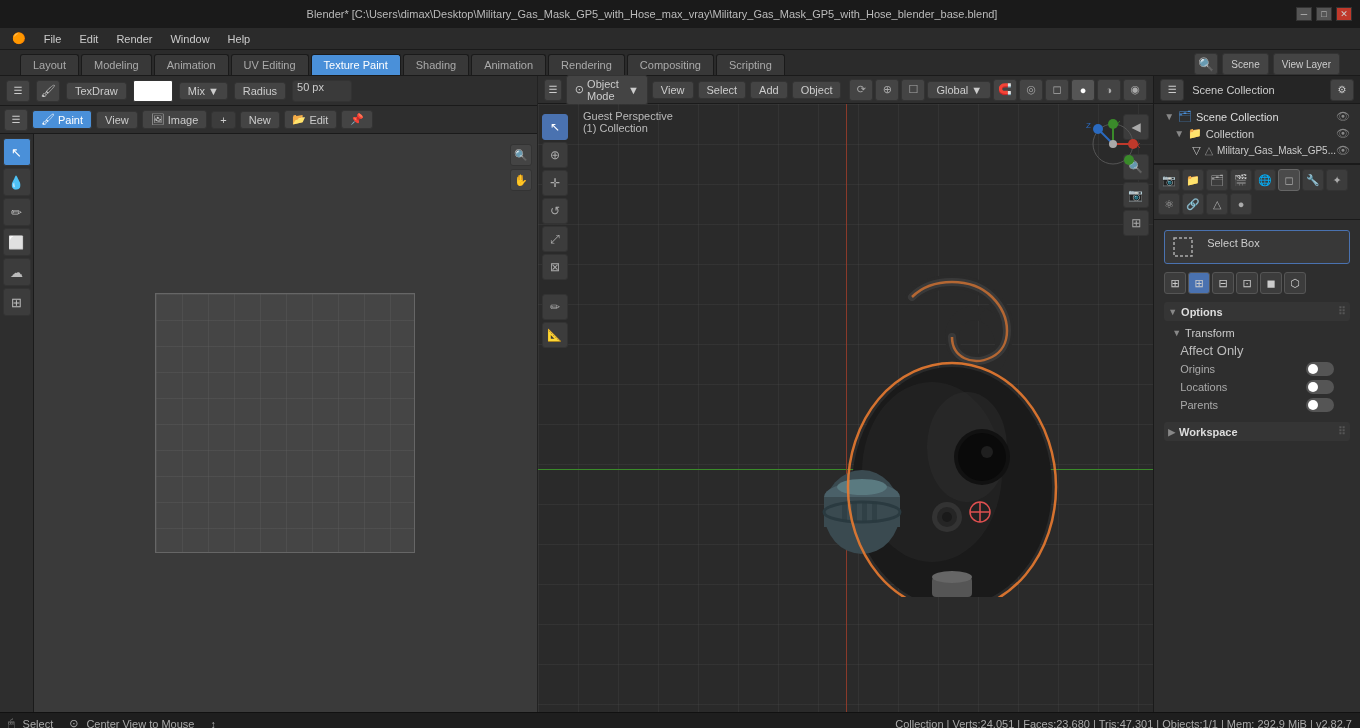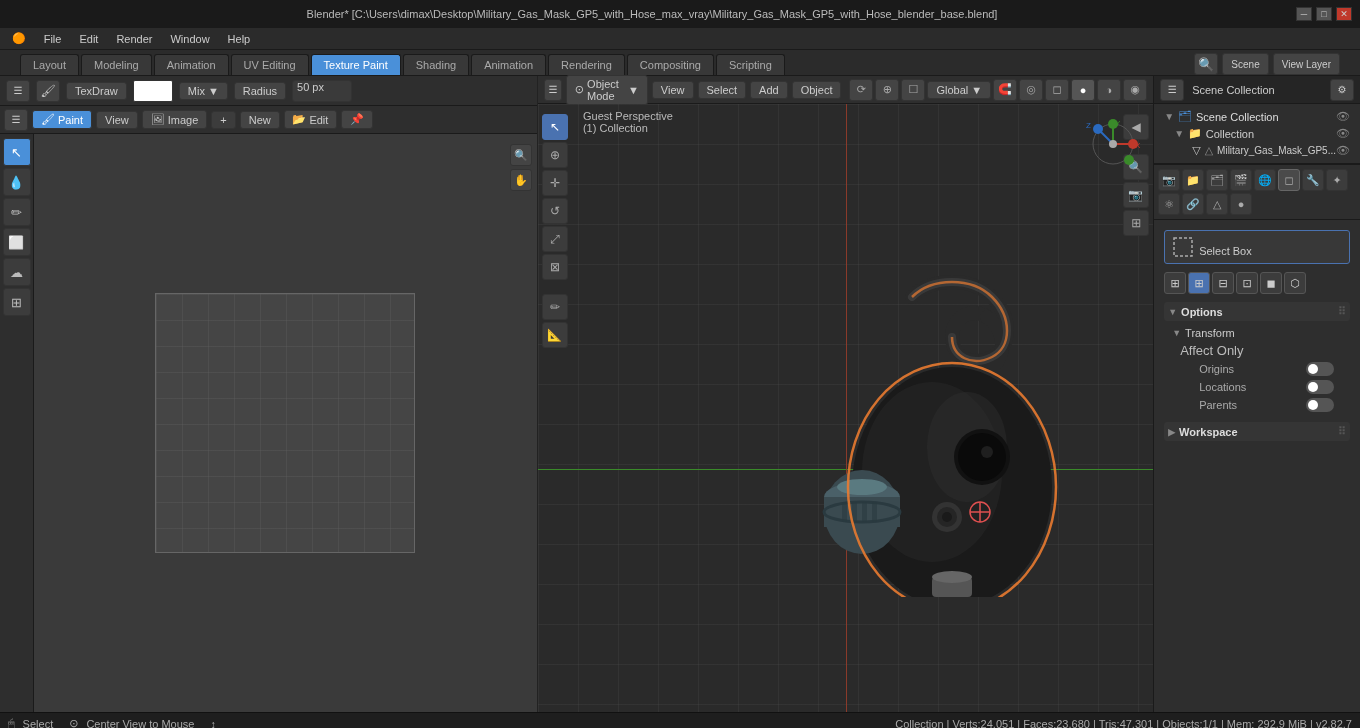--- a/index.html
+++ b/index.html
@@ -406,21 +406,21 @@
       font-size: 11px; color: #aaa;
     }
     .prop-icon.active { background: #4a4a4a; border-color: #666; }
 
     
     #tool-props {
       padding: 6px;
       flex: 1;
       overflow-y: auto;
     }
-    .prop-label { color: #aaa; margin-left: 19px; }
+    .prop-label { color: #aaa; }
     .prop-toggle {
       width: 28px; height: 14px;
       background: #3a8a2a;
       border-radius: 7px;
       cursor: pointer;
       display: flex; align-items: center;
       justify-content: flex-end;
       padding: 2px;
     }
     .prop-toggle.off {
@@ -429,27 +429,28 @@
     }
     .toggle-dot {
       width: 10px; height: 10px;
       background: #fff;
       border-radius: 50%;
     }
 
     
     .select-box-header {
       display: flex;
-      align-items: flex-end;
+      align-items: flex-start;
       padding: 6px 8px;
       background: #383838;
       border: 1px solid #4a72b0;
       border-radius: 3px;
       margin: 4px;
       cursor: pointer;
+      gap: 8px;
     }
 
     
     .options-section {
       margin: 4px;
     }
     .options-title {
       display: flex;
       align-items: center;
       gap: 4px;

